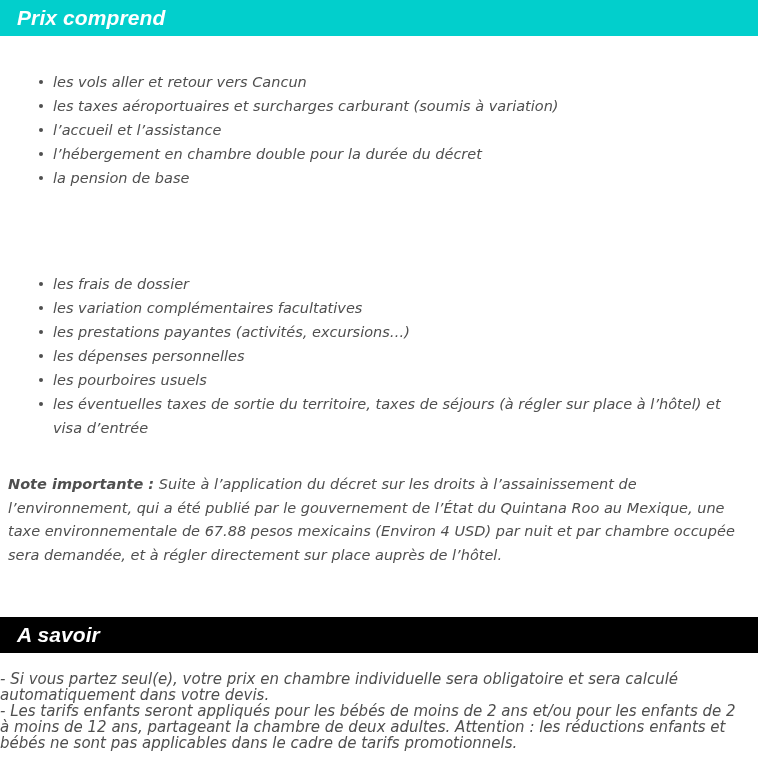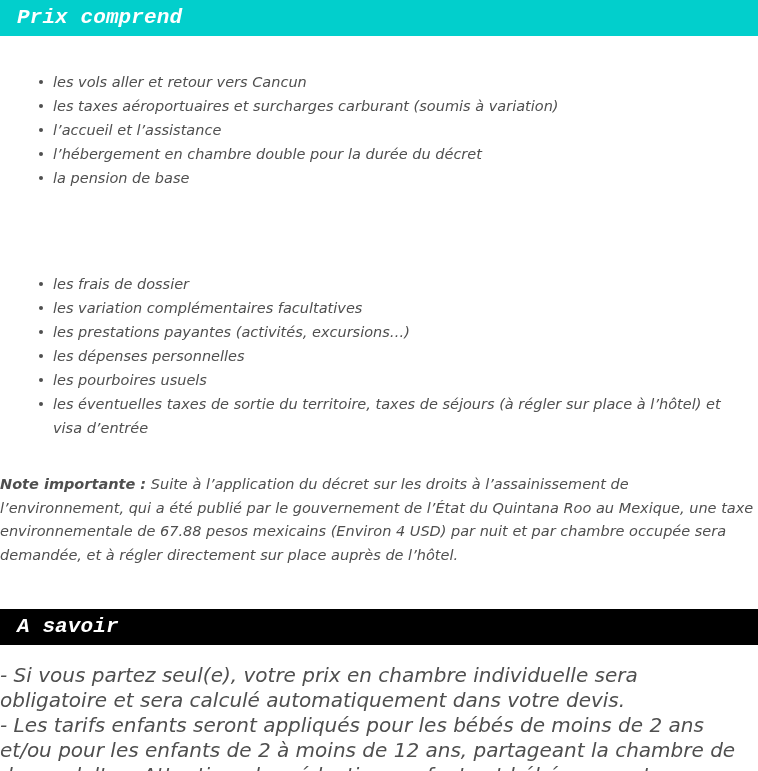--- a/index.html
+++ b/index.html
@@ -23,21 +23,21 @@
   .section-header {
     background: #02cfcc;
     height: 36px;
     display: flex;
     align-items: center;
     padding: 0 0 0 17px;
     box-sizing: border-box;
   }
   .section-header .title {
     color: #ffffff;
-    font-family: Liberation Mono, monospace;
+    font-family: Liberation Sans, sans-serif;
     font-weight: bold;
     font-style: italic;
     font-size: 21px;
     letter-spacing: 0.1px;
     line-height: 1;
     position: relative;
     top: -1px;
   }
   ul.bullet-list {
     list-style: none;
@@ -64,38 +64,38 @@
     background: #4f4f4f;
   }
   .list-wrap-1 { padding-top: 21px; }
   .list-wrap-2 { padding-top: 19px; }
   .spacer-1 { height: 37px; }
   .note-para {
     font-style: italic;
     font-size: 14.5px;
     color: #4f4f4f;
     line-height: 23.5px;
-    margin: 0;
+    margin: 8px;
     padding: 20px 2px 0 0;
     text-align: left;
     font-family: "DejaVu Sans", sans-serif;
   }
   .note-para .lead {
     font-weight: bold;
     font-style: italic;
   }
   .spacer-2 { height: 42px; }
   .savoir-body {
     padding-top: 18px;
   }
   .savoir-para {
     font-style: italic;
-    font-size: 20px;
+    font-size: 15px;
     color: #4f4f4f;
-    line-height: 25px;
+    line-height: 16px;
     margin: 0;
     padding: 0 14px 0 0;
     font-family: "DejaVu Sans", sans-serif;
   }
 </style>
 </head>
 <body>
 
 <div class="page">
 

